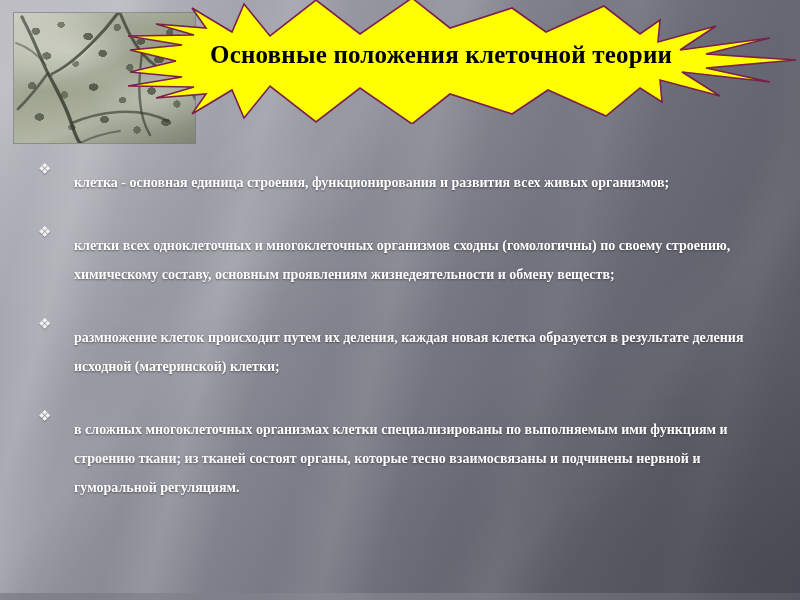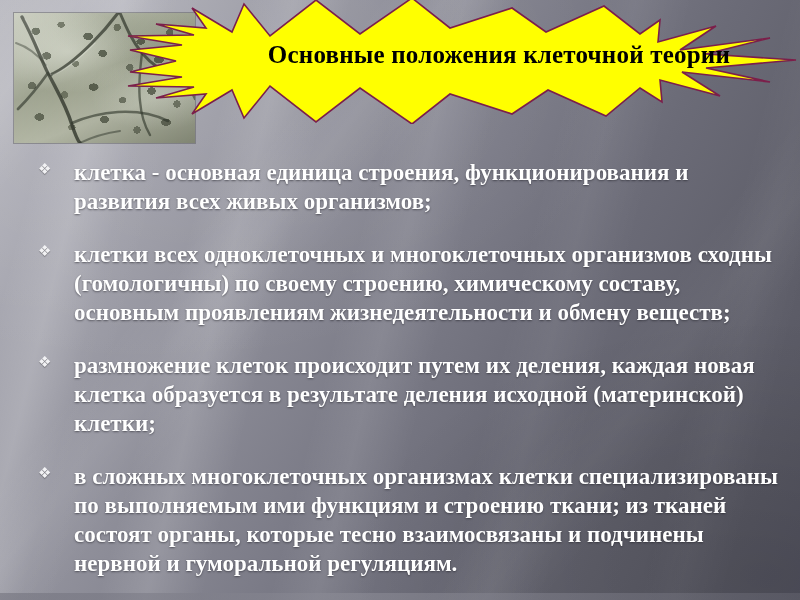--- a/index.html
+++ b/index.html
@@ -160,21 +160,21 @@
     width: 680px;
     height: 126px;
   }
   .burst-wrap svg { display: block; width: 100%; height: 100%; }
 
   .title-text {
     position: absolute;
     left: 90px;
     top: 42px;
     width: 520px;
-    text-align: right;
+    text-align: left;
     font-family: "Liberation Serif", "DejaVu Serif", serif;
     font-weight: bold;
     font-size: 25px;
     line-height: 30px;
     color: #000000;
     letter-spacing: 0.2px;
     white-space: nowrap;
   }
 
   
@@ -200,23 +200,24 @@
     font-size: 15px;
     line-height: 1;
     font-family: "DejaVu Sans", sans-serif;
     text-shadow: 0 1px 1px rgba(0,0,0,.35);
   }
   .bullet-text {
     flex: 1 1 auto;
     color: #ffffff;
     font-family: "Liberation Serif", "DejaVu Serif", serif;
     font-weight: bold;
-    font-size: 23px;
+    font-size: 14px;
     line-height: 29px;
     text-shadow: 0 1px 2px rgba(30,30,36,.55);
+    margin-top: 10px;
   }
 </style>
 </head>
 <body>
 
 <div class="slide">
 
   <div class="bg-base"></div>
   <div class="bg-streaks"></div>
   <div class="bg-streaks2"></div>

